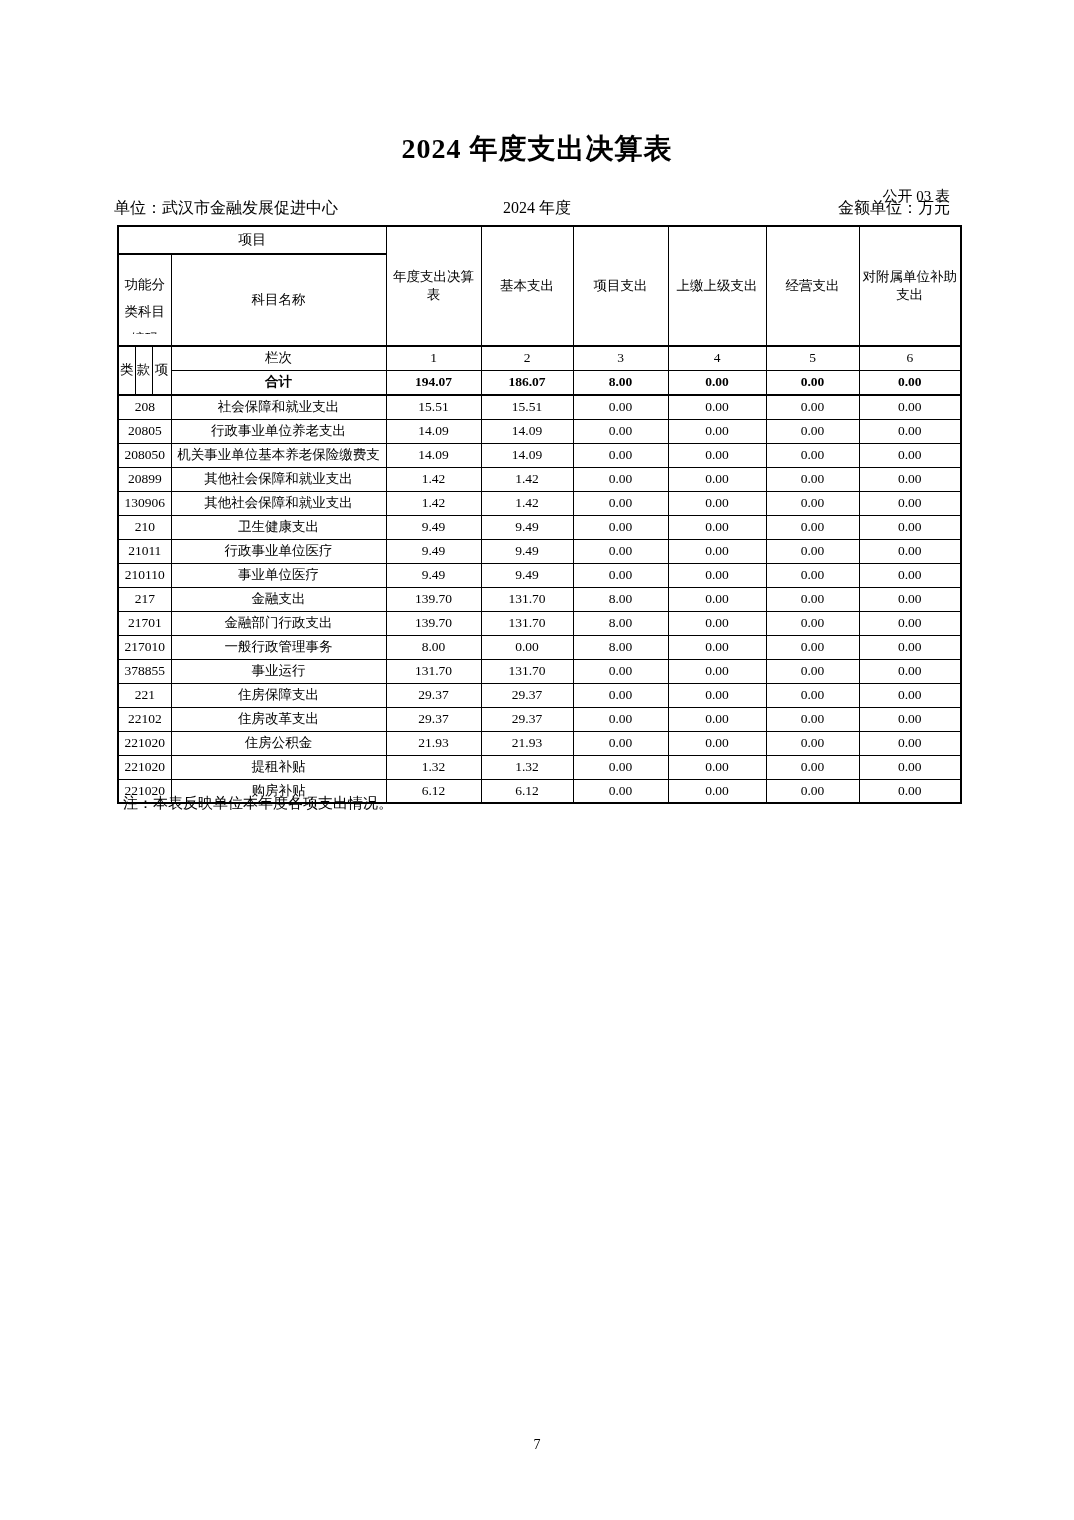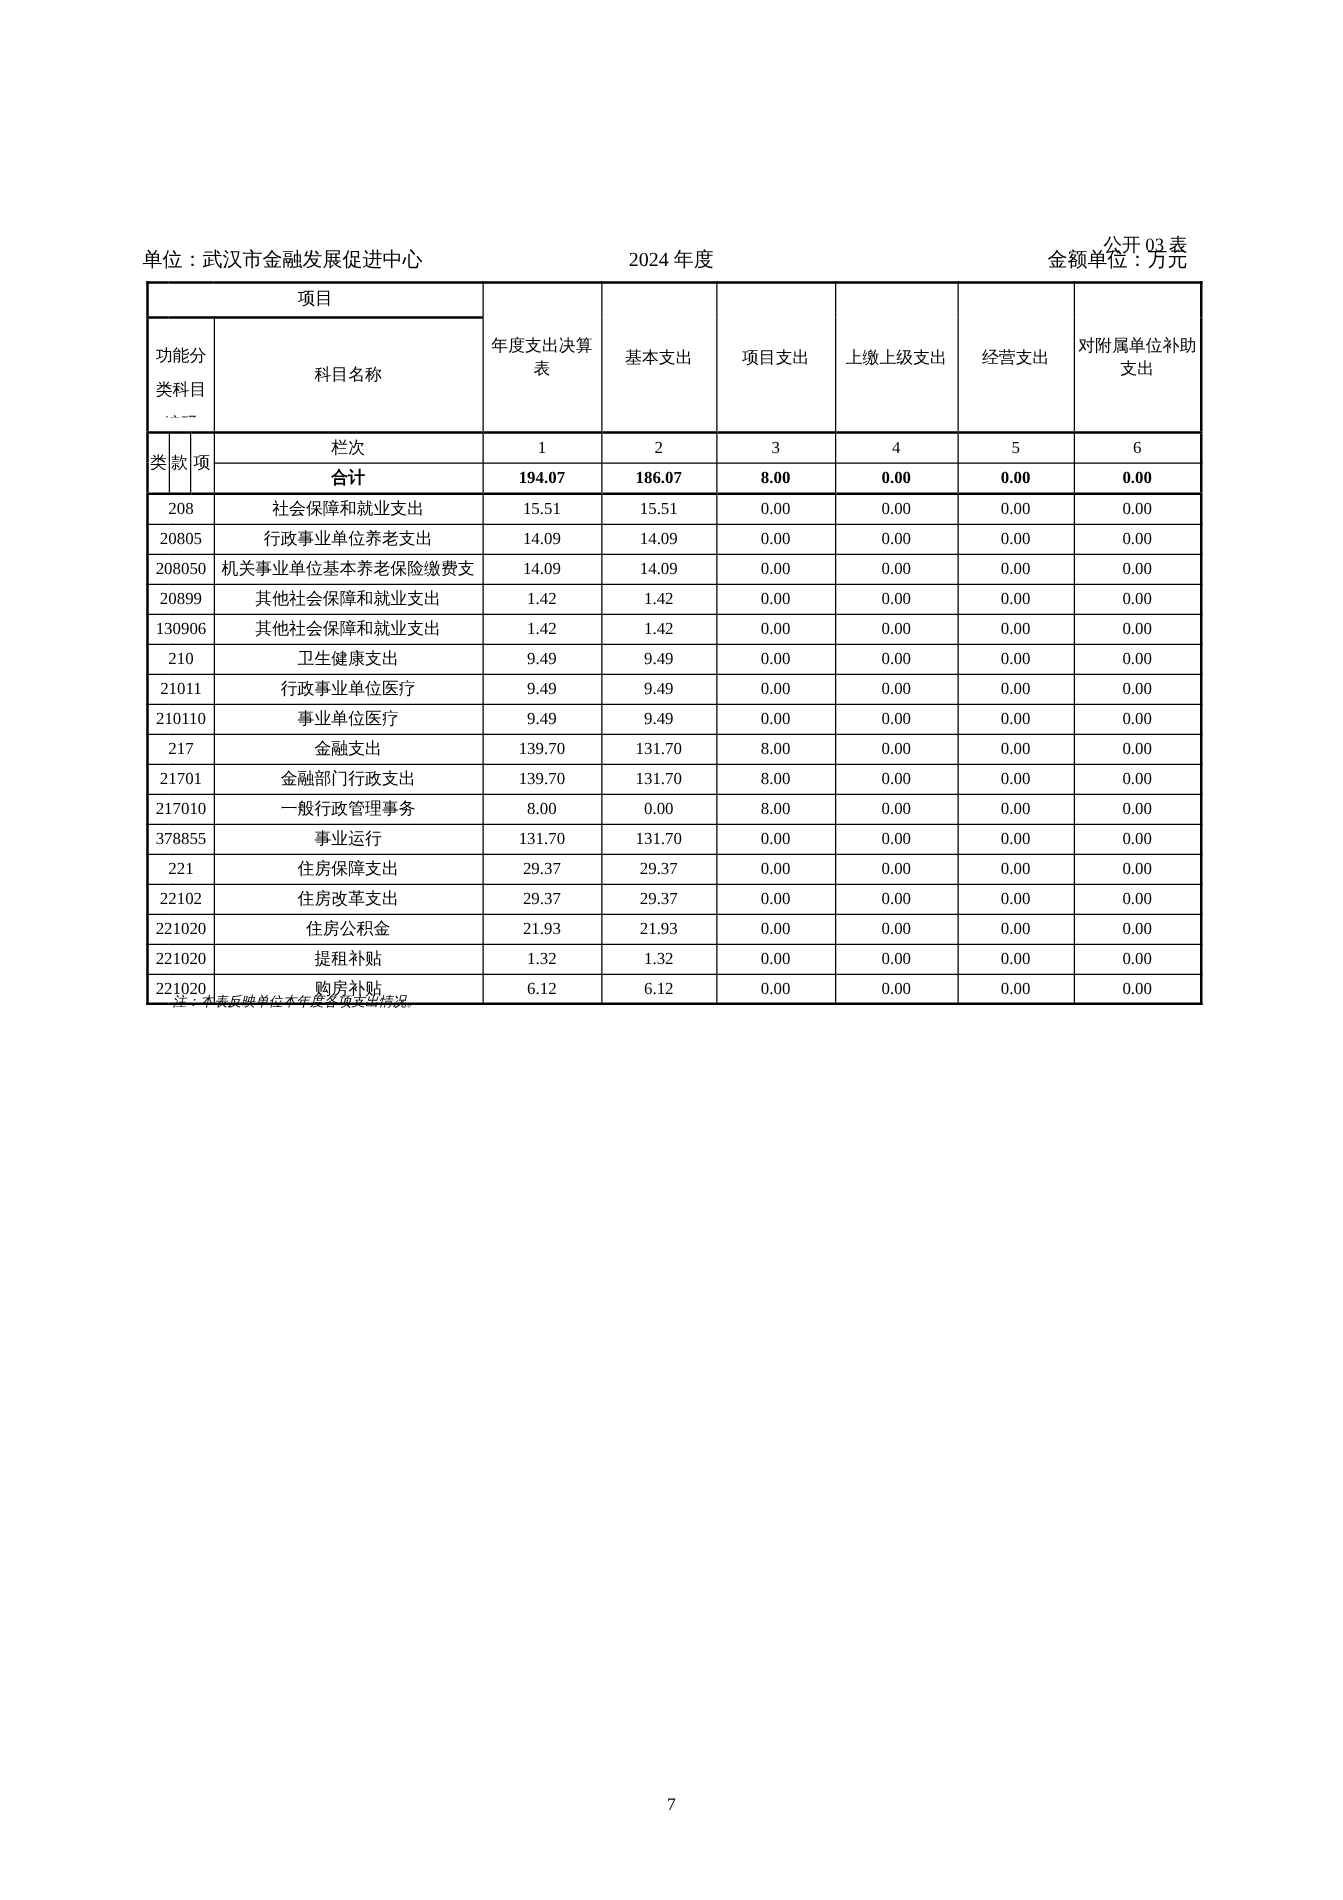--- a/index.html
+++ b/index.html
@@ -74,39 +74,39 @@
     line-height: 27px;
     font-size: 13.5px;
   }
   tr.r-lanci td { height: 24px; border-top: 2px solid #000; }
   tr.r-lanci td.kkx { border-bottom: 2px solid #000; }
   tr.r-total td { height: 25px; border-bottom: 2px solid #000; font-weight: bold; }
   tbody.data-rows td { height: 24px; }
 
   .note {
     position: absolute;
-    left: 138px;
+    left: 123px;
     top: 794px;
-    font-size: 11px;
-    font-style: italic;
+    font-size: 15px;
   }
   .page-num {
     position: absolute;
     top: 1437px;
     left: 0;
     width: 100%;
     text-align: center;
     font-size: 14px;
   }
 </style>
 </head>
 <body>
 
 <div class="page">
 
+  <div class="doc-title">2024 年度支出决算表</div>
 
   <div class="pub-code">公开 03 表</div>
 
   <div class="meta-line">
     <span class="meta-unit">单位：武汉市金融发展促进中心</span>
     <span class="meta-year">2024 年度</span>
     <span class="meta-amount">金额单位：万元</span>
   </div>
 
   <table class="fin">

